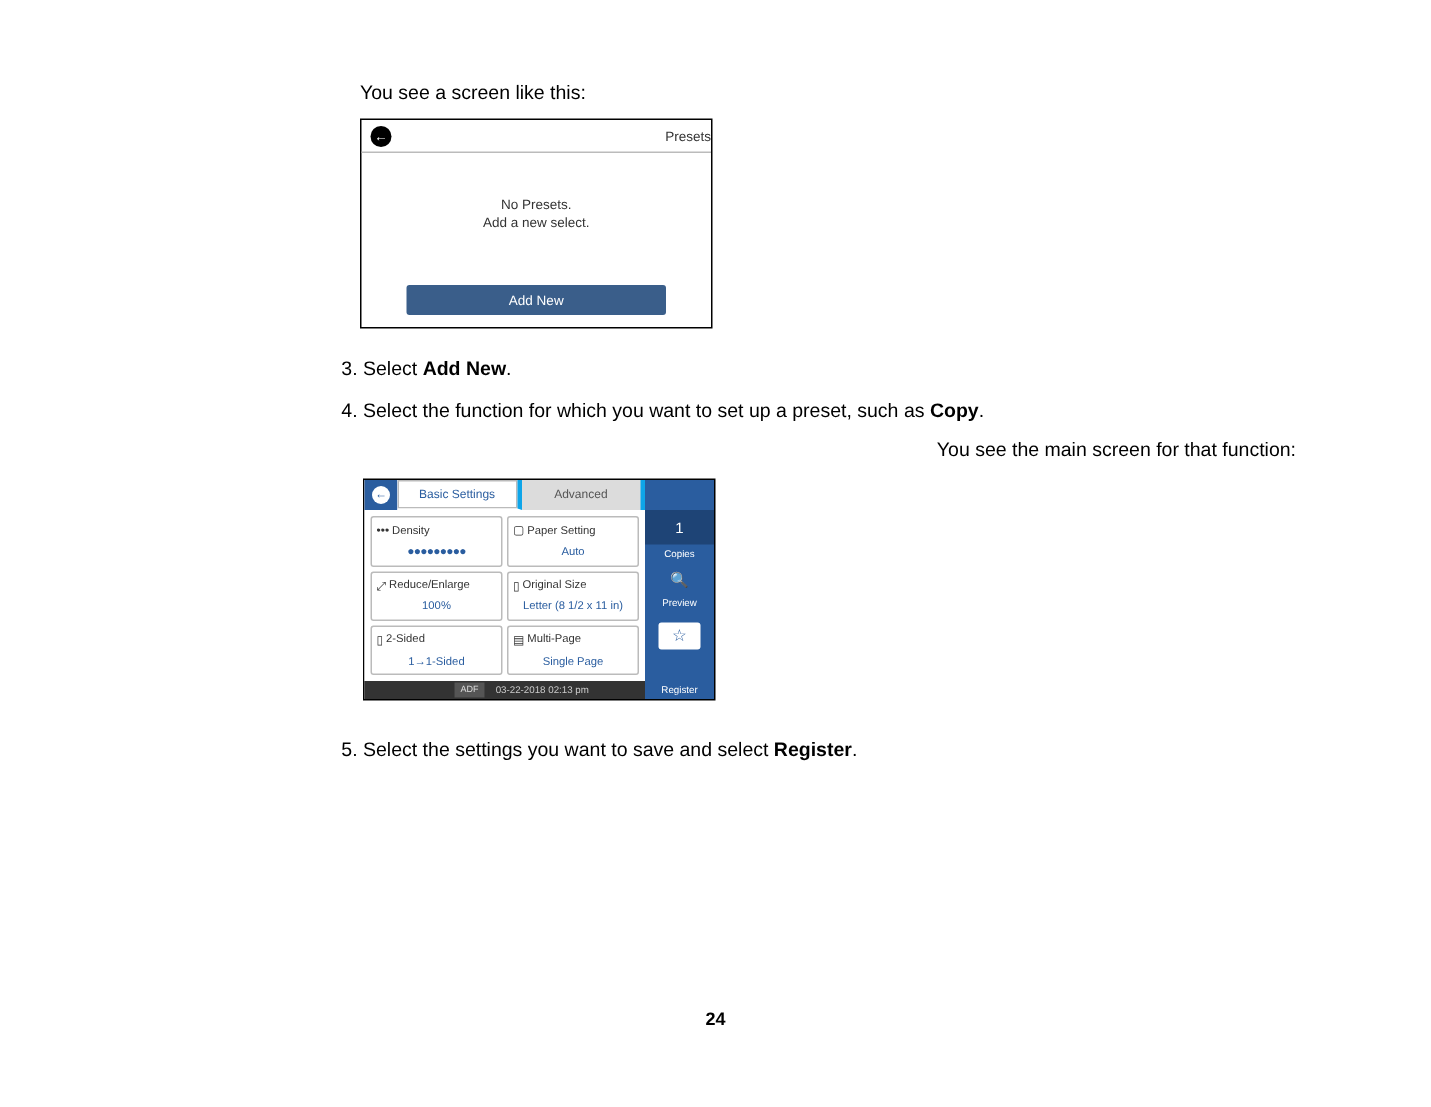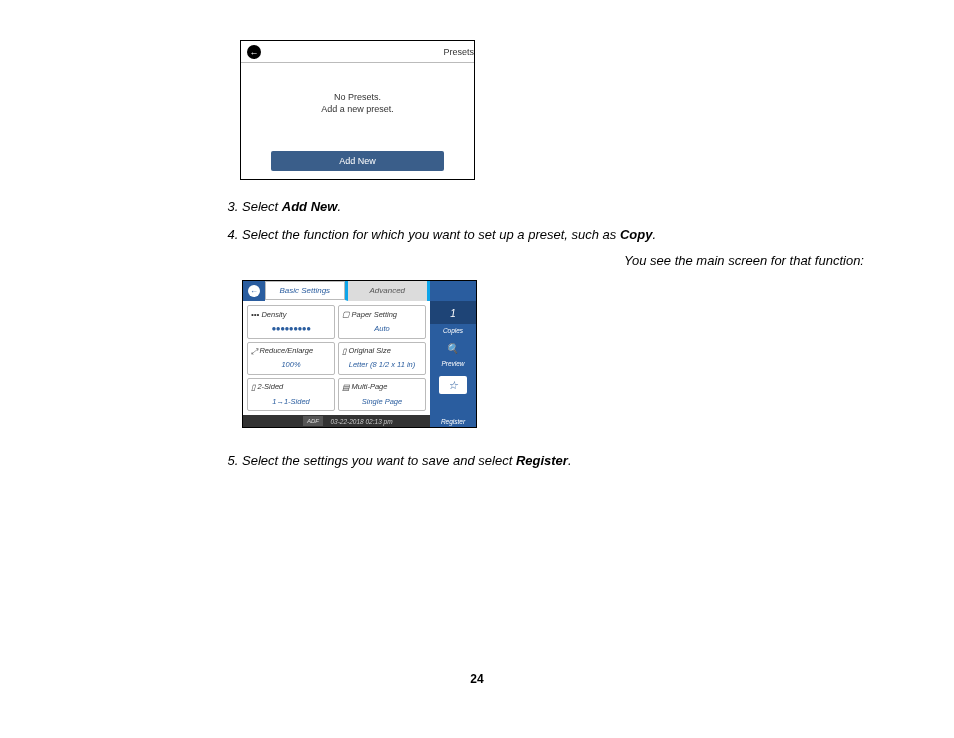--- a/index.html
+++ b/index.html
@@ -77,21 +77,20 @@
     color: #fff;
     font-size: 9px;
     text-align: center;
     padding: 5px 0;
     border-radius: 2px;
   }
   
   ol.steps {
     margin: 16px 0 0 120px;
     padding-left: 32px;
-    font-style: italic;
   }
   ol.steps > li {
     margin: 6px 0;
     line-height: 1.7;
   }
   .subtext {
     margin-top: 4px;
     text-align: right;
   }
   
@@ -267,29 +266,30 @@
     font-weight: bold;
     font-size: 12px;
   }
 </style>
 </head>
 <body>
 
 <div class="page">
 
   <div class="indent">
+    <p class="intro">You see a screen like this:</p>
 
     <div class="shot shot1">
       <div class="titlebar">
         <div class="backcircle">←</div>
         <div class="tbtitle">Presets</div>
       </div>
       <div class="body">
         <div>No Presets.</div>
-        <div>Add a new preset.</div>
+        <div>Add a new select.</div>
       </div>
       <div class="footer">
         <div class="addnew-btn">Add New</div>
       </div>
     </div>
   </div>
 
   <ol class="steps" start="3">
     <li>
       <span>Select </span><b>Add New</b><span>.</span>

